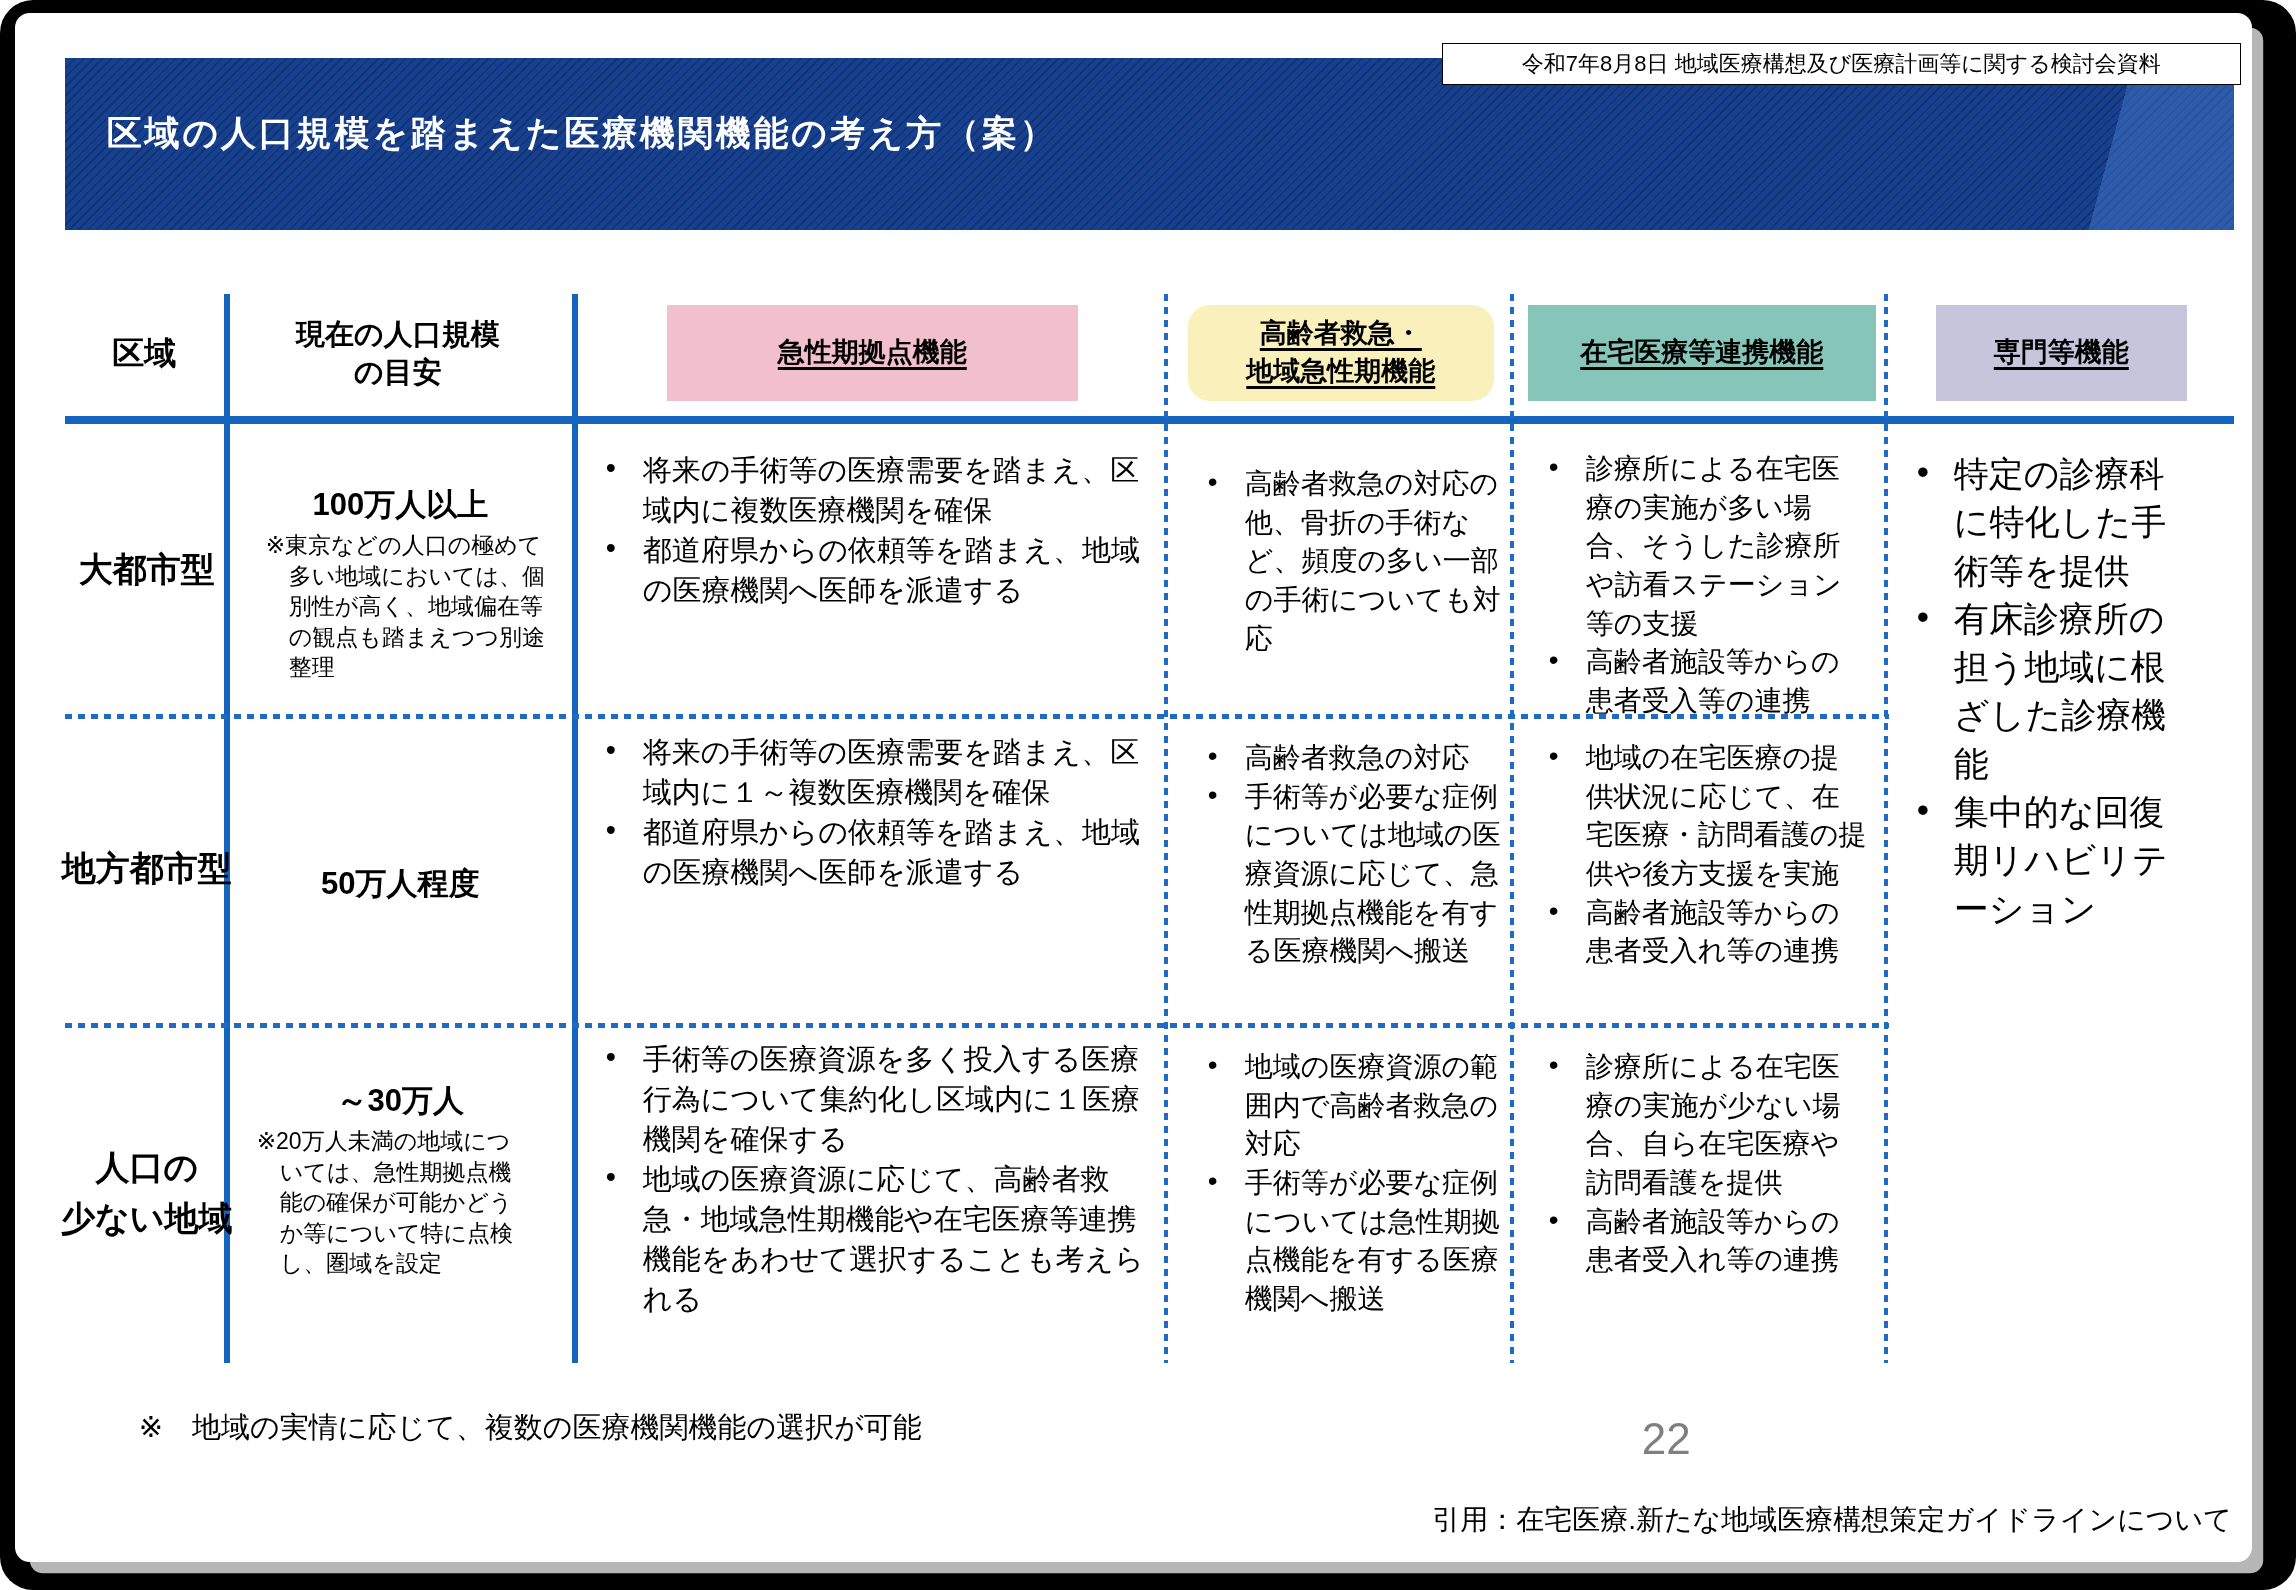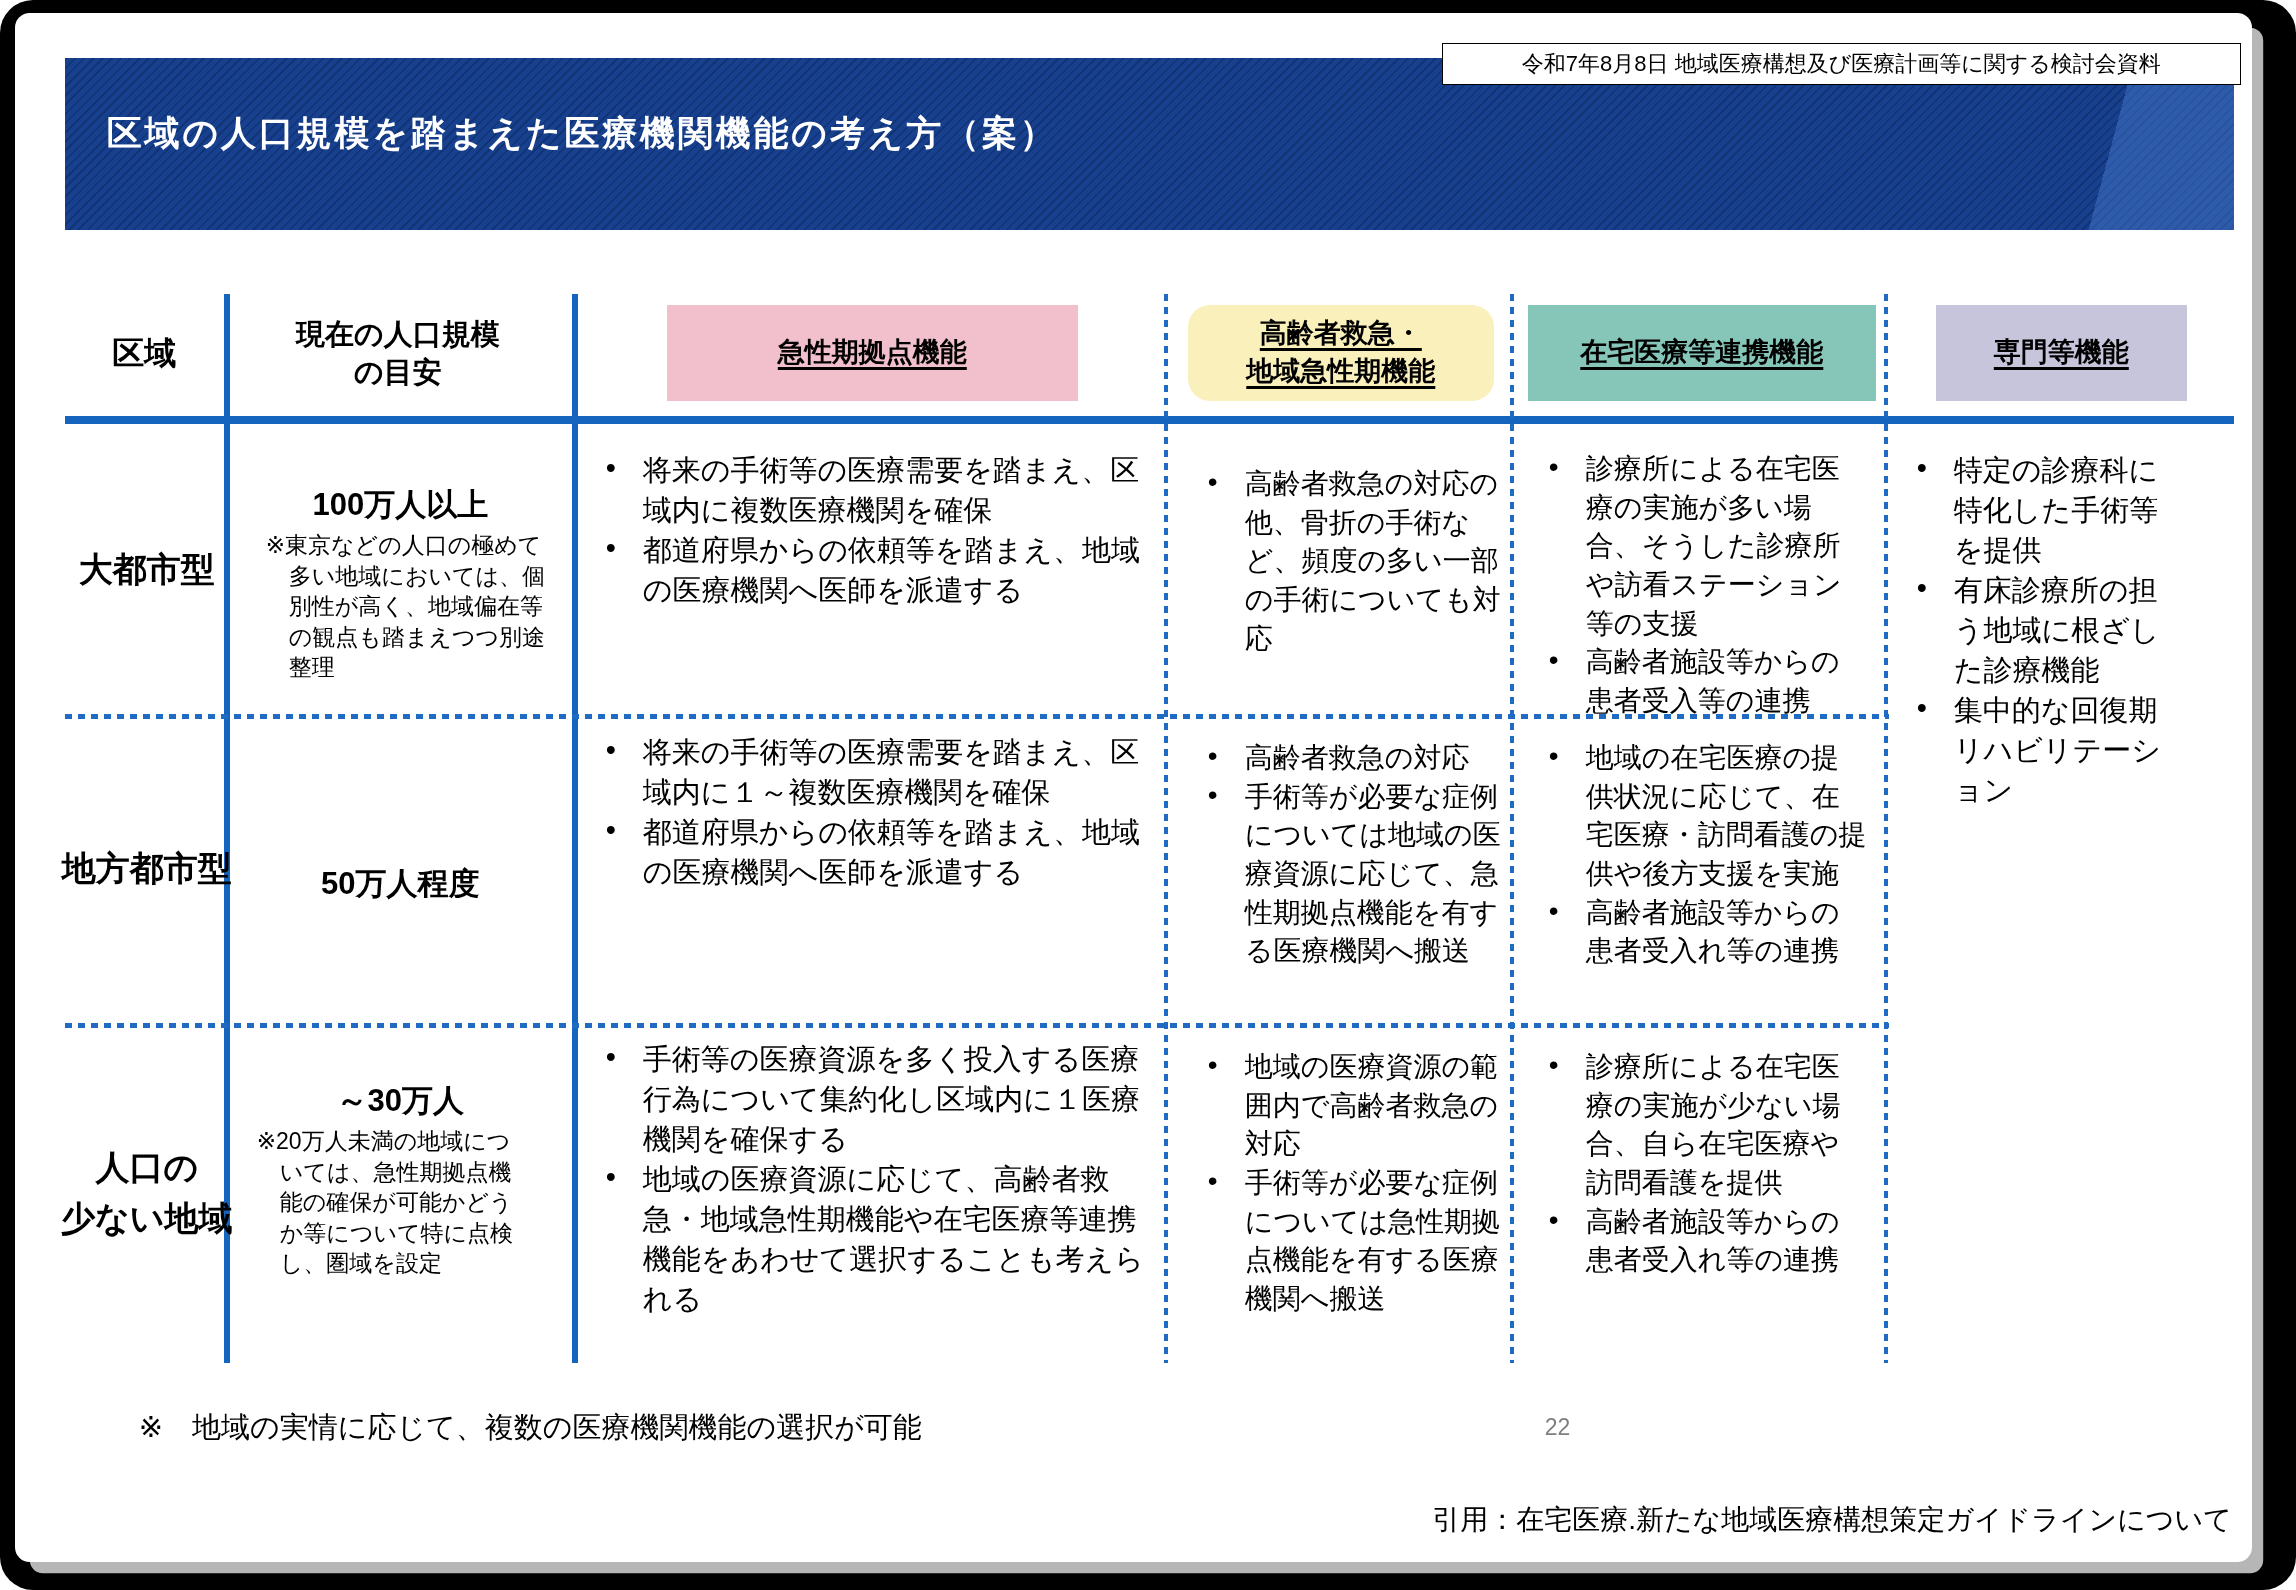--- a/index.html
+++ b/index.html
@@ -67,25 +67,25 @@
   .bullet-item::before{content:"\2022";position:absolute;left:11px;top:-1.8px;}
   #c-0-acute{left:580px;top:437px;width:556px;font-size:29px;}
   #c-0-elderly{left:1182px;top:452px;width:325px;}
   #c-0-homecare{left:1523px;top:437px;width:329px;}
   #c-1-acute{left:580px;top:719px;width:556px;font-size:29px;}
   #c-1-elderly{left:1182px;top:726px;width:325px;}
   #c-1-homecare{left:1523px;top:726px;width:329px;}
   #c-2-acute{left:580px;top:1026px;width:556px;font-size:29px;}
   #c-2-elderly{left:1182px;top:1035px;width:325px;}
   #c-2-homecare{left:1523px;top:1035px;width:329px;}
-  #c-specialty{left:1891px;top:437px;width:268px;font-size:29px;}
+  #c-specialty{left:1891px;top:437px;width:268px;font-size:35px;}
 
   
   .footnote{position:absolute;left:124px;top:1395px;font-size:29px;}
-  .pagenum{position:absolute;left:1530px;top:1401px;font-size:23px;color:#7f7f7f;}
+  .pagenum{position:absolute;left:1627px;top:1401px;font-size:44px;color:#7f7f7f;}
   .citation{position:absolute;right:20px;top:1488px;font-size:28px;}
 </style>
 </head>
 <body>
 
 <div class="frame"></div>
 
 <div class="slide">
 
   <div class="banner">

